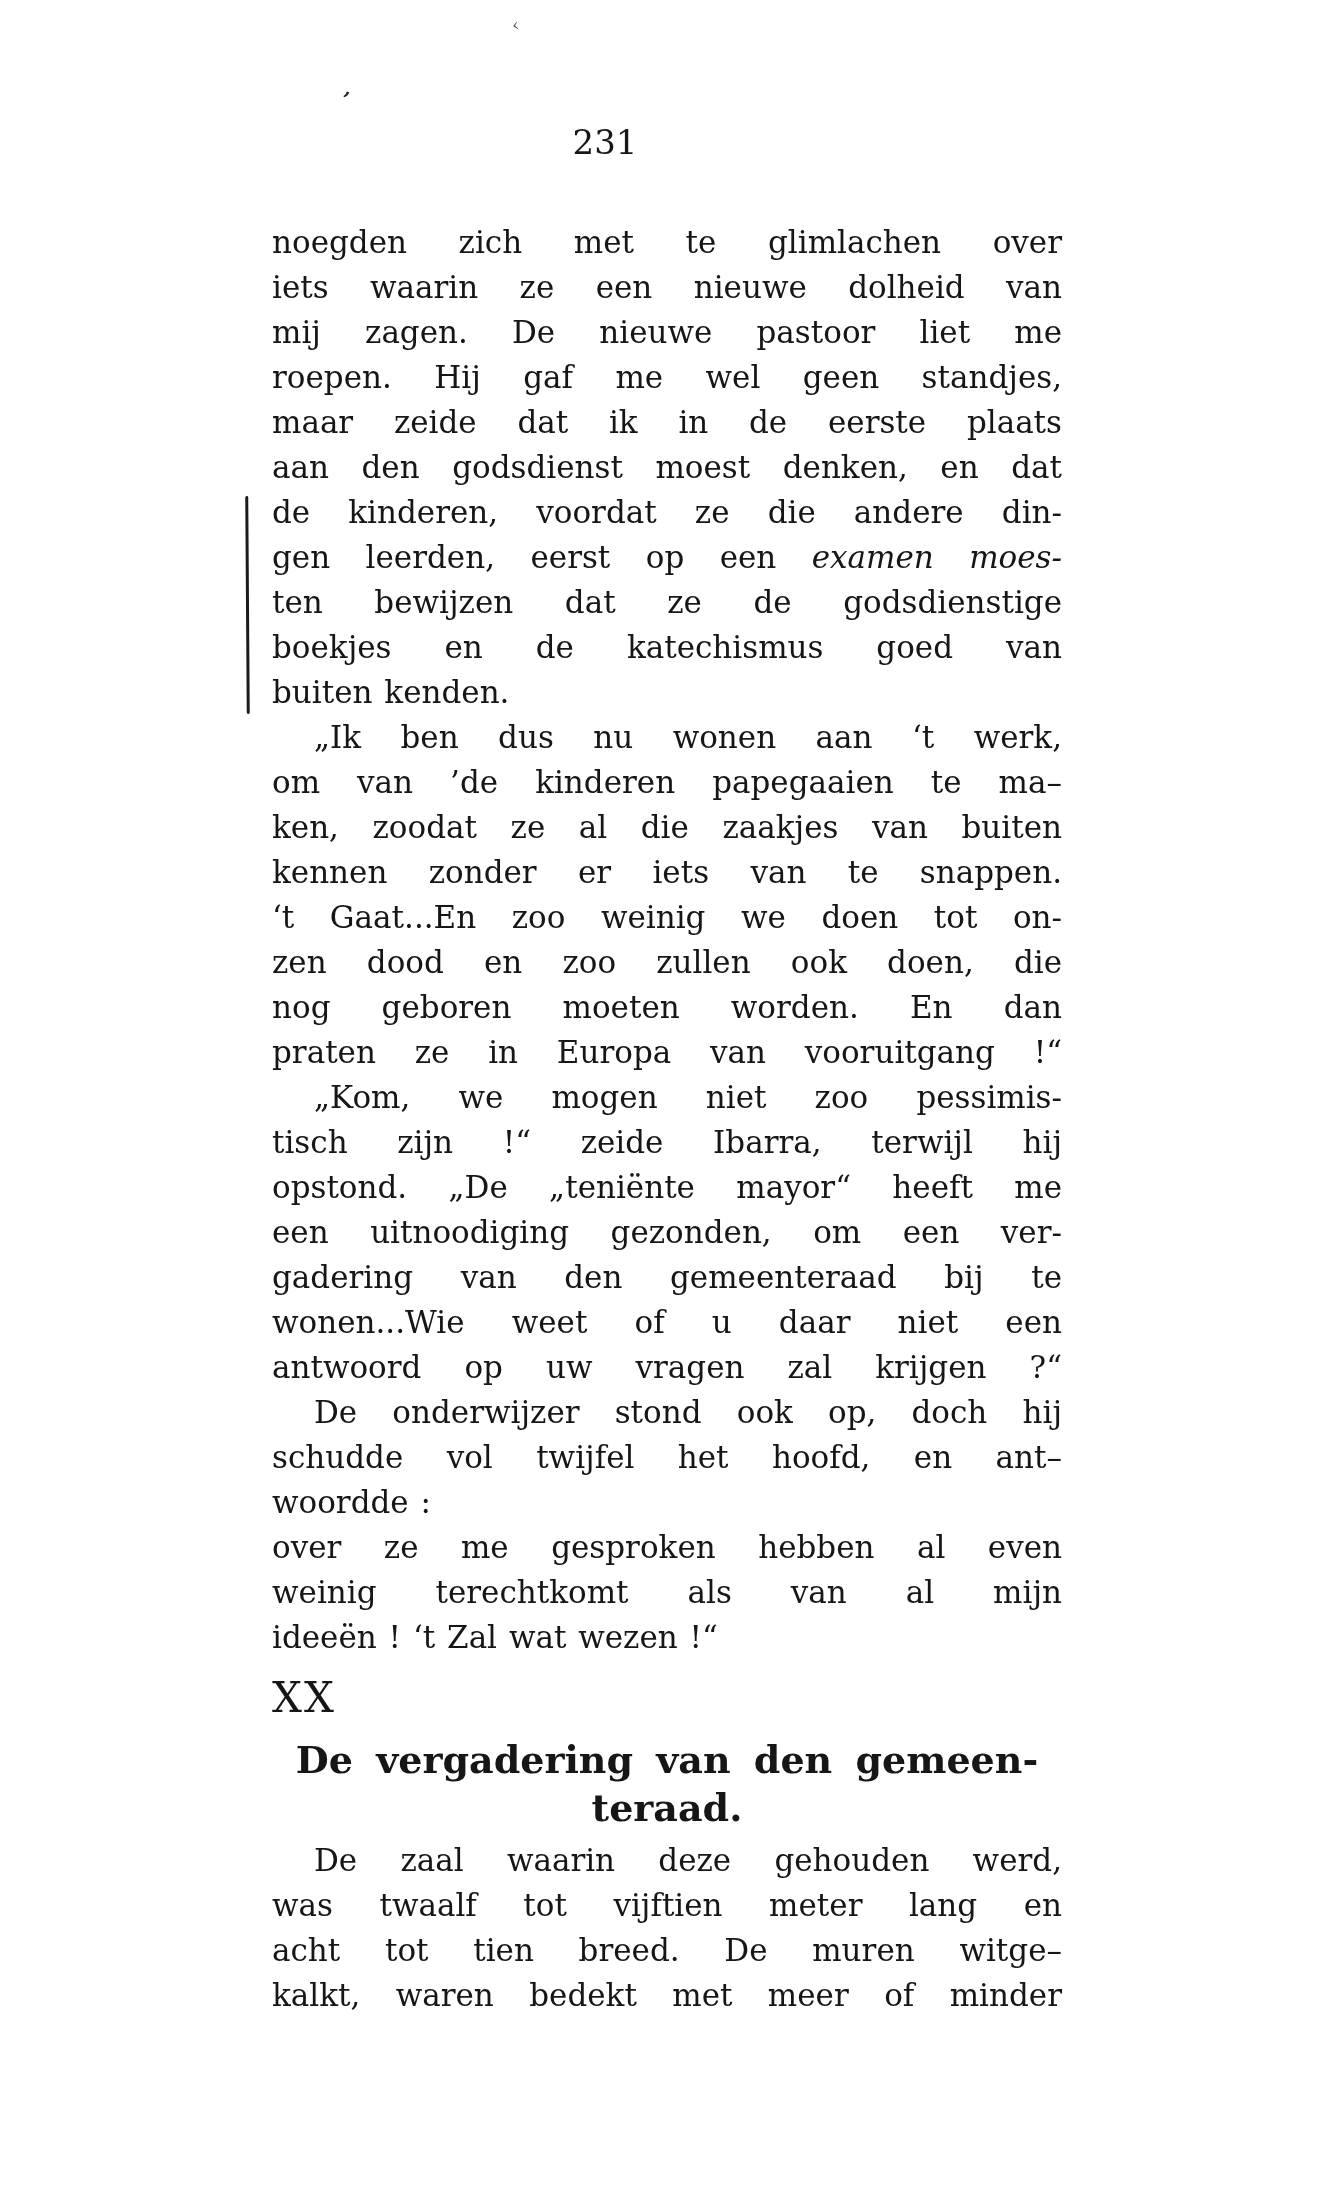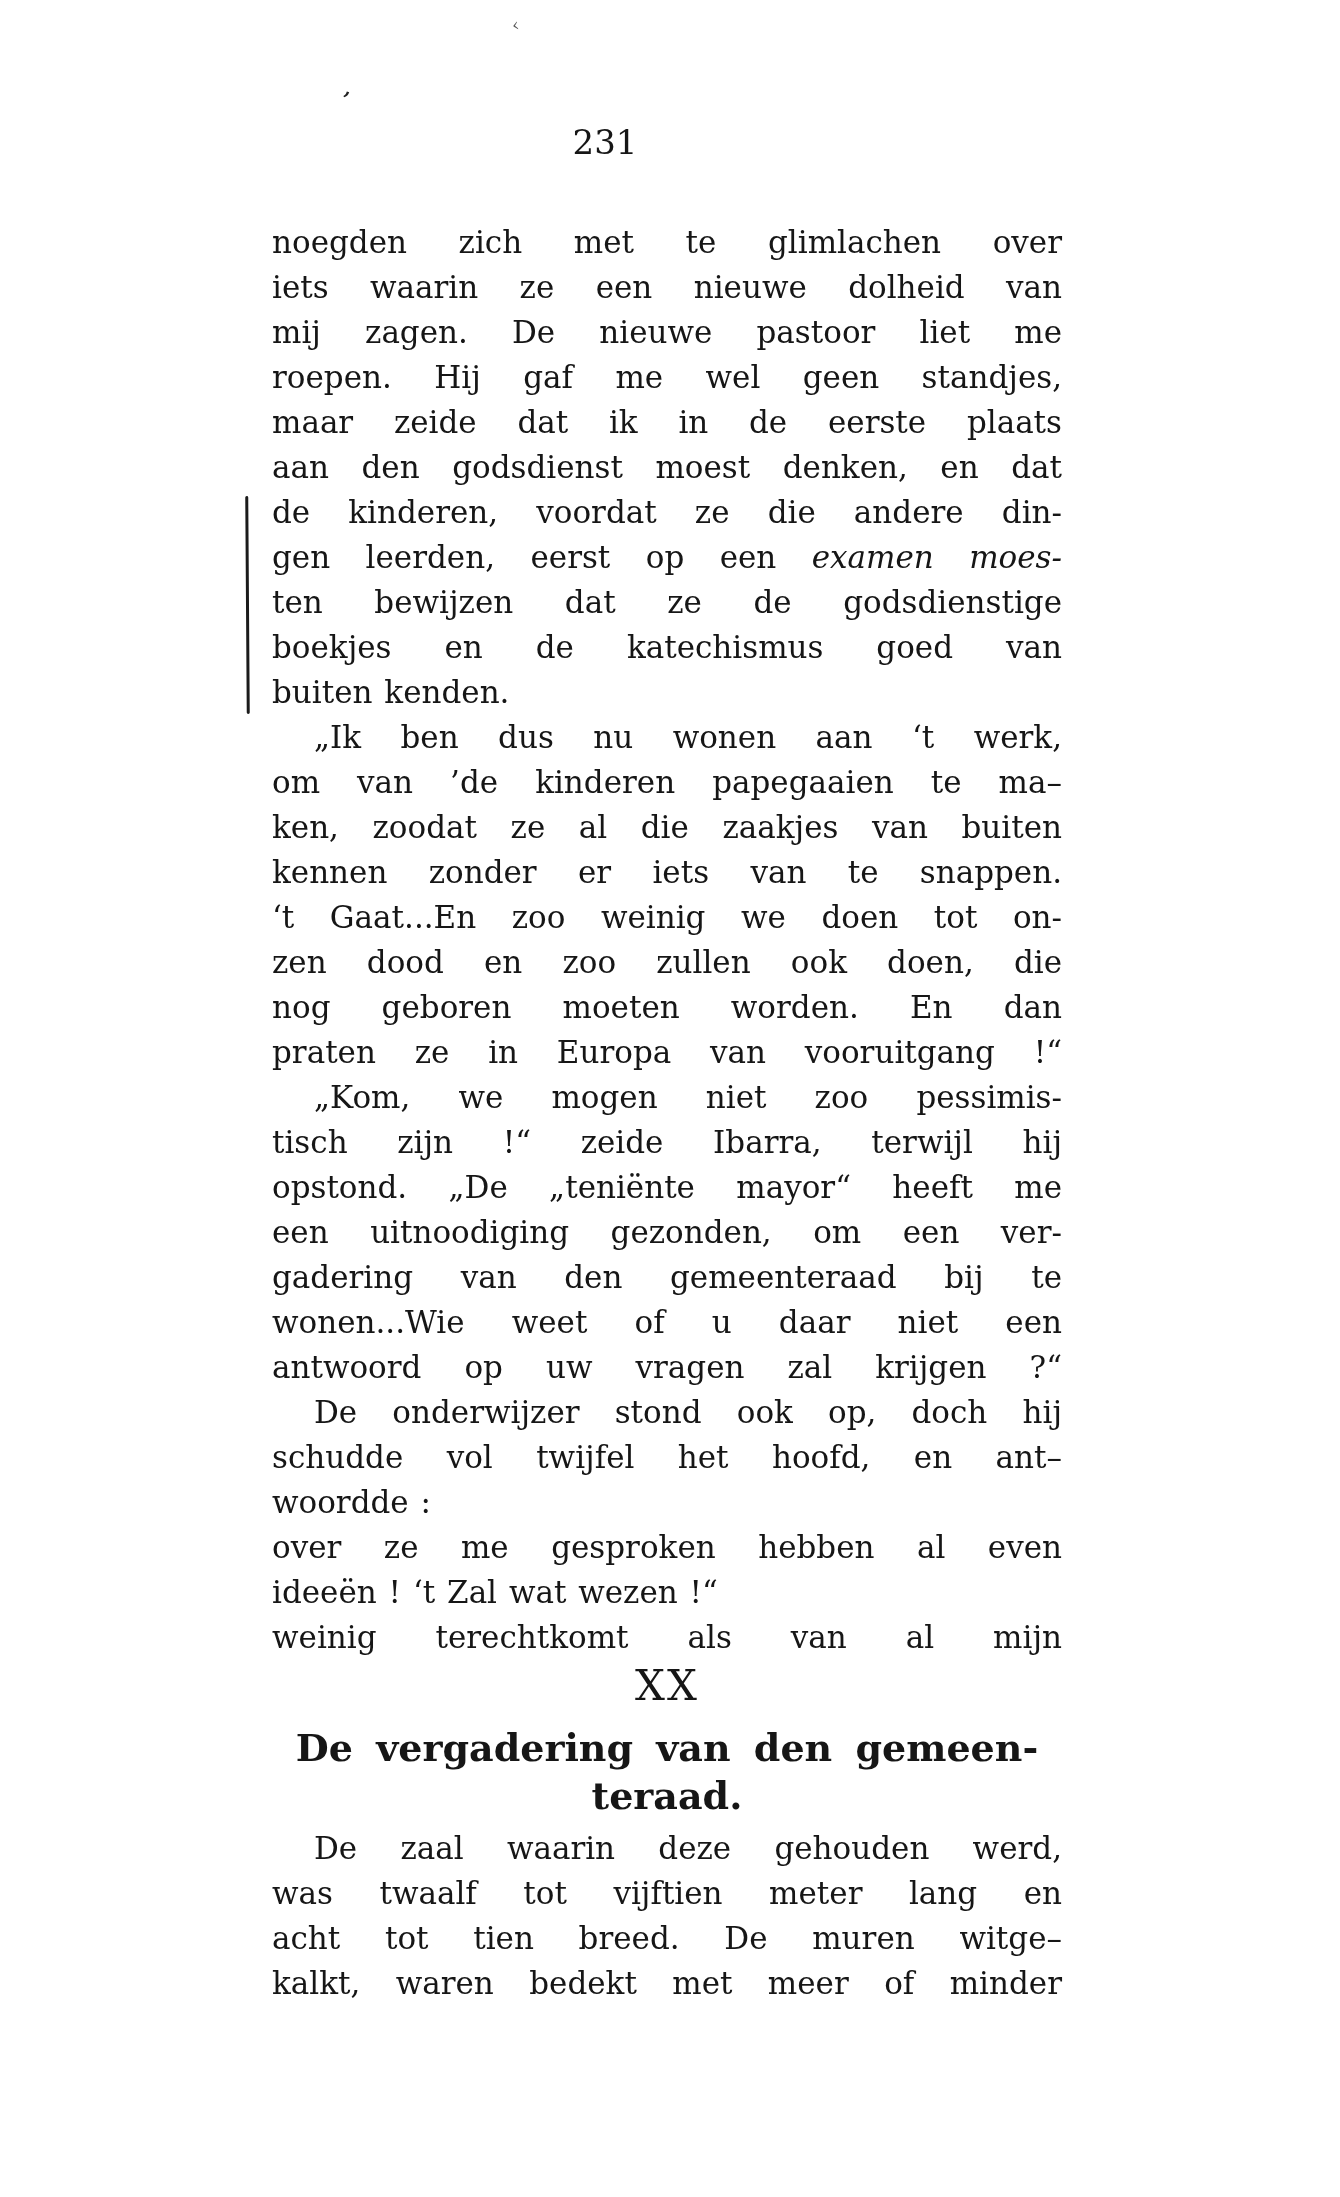--- a/index.html
+++ b/index.html
@@ -33,24 +33,23 @@
     font-size: 31px;
     line-height: 45px;
     word-spacing: 2px;
   }
   .para { margin: 0; }
   .tline { min-height: 45px; }
   .just { text-align: justify; text-align-last: justify; }
   .left { text-align: right; text-align-last: left; }
   .indent { text-indent: 42px; }
   .section-number {
-    margin-top: 0;
+    margin-top: 12px;
     font-size: 42px;
     line-height: 52px;
-    text-align: center;
     letter-spacing: 2px;
   }
   .chapter-title {
     margin-top: 12px;
     margin-bottom: 6px;
     font-size: 38px;
     font-weight: bold;
     line-height: 48px;
     text-align: center;
     word-spacing: 10px;
@@ -118,22 +117,22 @@
         <div class="tline just">wonen...Wie weet of u daar niet een</div>
         <div class="tline just">antwoord op uw vragen zal krijgen ?“</div>
       </div>
       <div class="para">
         <div class="tline just indent">De onderwijzer stond ook op, doch hij</div>
         <div class="tline just">schudde vol twijfel het hoofd, en ant–</div>
         <div class="tline left">woordde :</div>
       </div>
       <div class="para">
         <div class="tline just">over ze me gesproken hebben al even</div>
+        <div class="tline just">weinig terechtkomt als van al mijn</div>
         <div class="tline left">ideeën ! ‘t Zal wat wezen !“</div>
-        <div class="tline just">weinig terechtkomt als van al mijn</div>
       </div>
       <div class="section-number">XX</div>
       <div class="chapter-title">
         <div class="tline">De vergadering van den gemeen-</div>
         <div class="tline">teraad.</div>
       </div>
       <div class="para">
         <div class="tline just indent">De zaal waarin deze gehouden werd,</div>
         <div class="tline just">was twaalf tot vijftien meter lang en</div>
         <div class="tline just">acht tot tien breed. De muren witge–</div>

